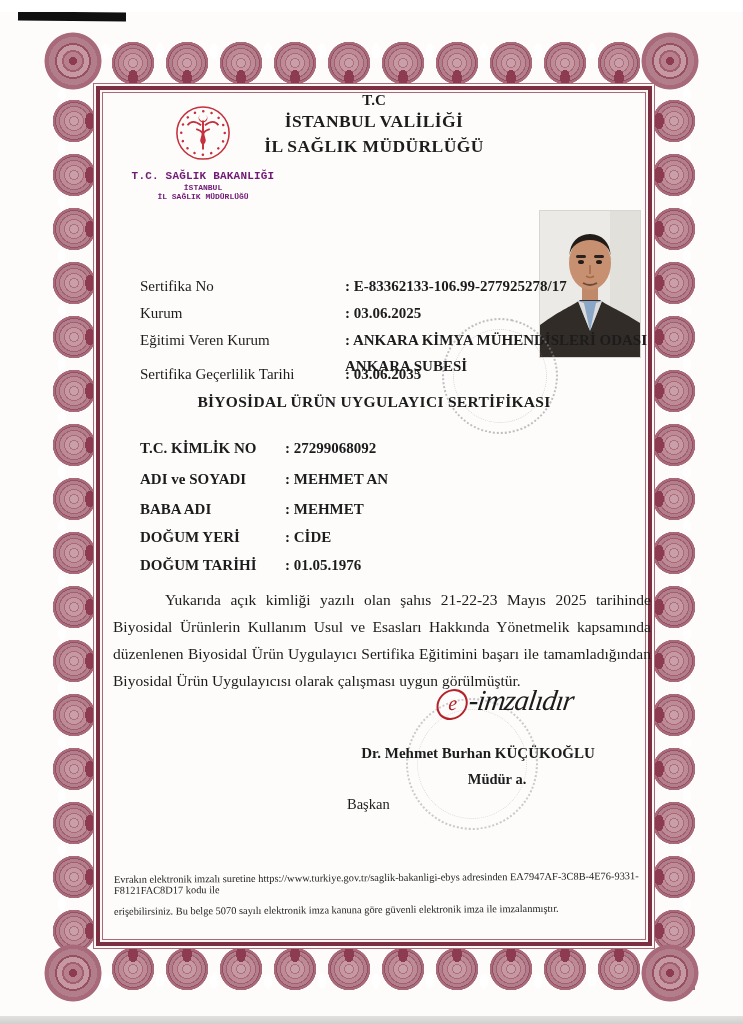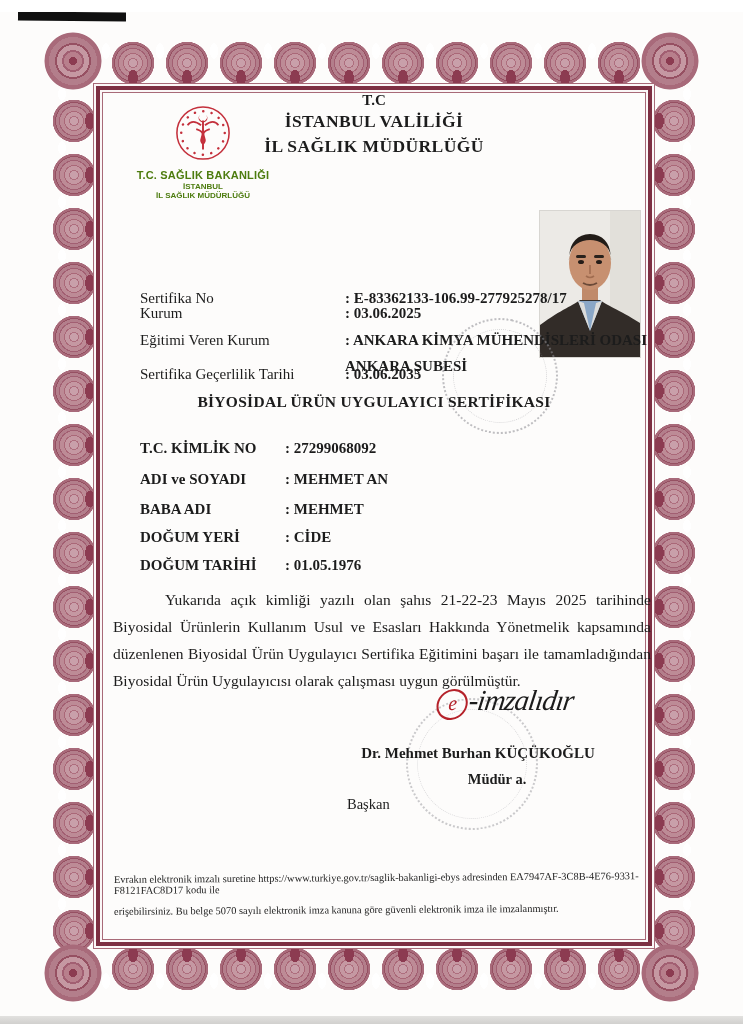--- a/index.html
+++ b/index.html
@@ -69,21 +69,21 @@
   .frame{position:absolute;left:96px;top:74px;width:548px;height:852px;
     border:4px solid #7d2f42;
     box-shadow:0 0 0 2px #fbf7f7, 0 0 0 3px #a86a78,
                inset 0 0 0 2px #fbf7f7, inset 0 0 0 3px #a86a78;}
   
   .hdr{position:absolute;left:96px;top:80px;width:556px;text-align:center;font-weight:bold;}
   .hdr .l1{font-size:15px;}
   .hdr .l2,.hdr .l3{font-size:17.5px;letter-spacing:.4px;line-height:25px;}
   
   .logo{position:absolute;left:128px;top:92px;width:150px;text-align:center;
-    font-family:Liberation Sans, sans-serif;color:#4d7c0f;}
+    font-family:Liberation Mono, monospace;color:#701a75;}
   .logo .org{font-size:11px;font-weight:bold;margin-top:3px;letter-spacing:.2px;}
   .logo .city{font-size:8px;font-weight:bold;margin-top:1px;}
   .logo .unit{font-size:8px;font-weight:bold;}
   
   .row{position:absolute;left:140px;width:520px;font-size:15px;line-height:26px;}
   .flabel{display:inline-block;width:205px;vertical-align:top;}
   .fvalue{display:inline-block;font-weight:bold;vertical-align:top;}
   .fvalue span{display:block;}
   .prow .flabel{width:145px;font-weight:bold;}
   
@@ -171,21 +171,21 @@
       <path d="M29 50 C27 22 73 22 71 50 C71 32 64 24 50 23 C36 24 29 32 29 50 Z" fill="#221c18"></path>
       <rect x="36" y="44" width="10" height="3" rx="1.5" fill="#2a221c"></rect>
       <rect x="54" y="44" width="10" height="3" rx="1.5" fill="#2a221c"></rect>
       <ellipse cx="41" cy="51" rx="3" ry="2" fill="#241c18"></ellipse>
       <ellipse cx="59" cy="51" rx="3" ry="2" fill="#241c18"></ellipse>
       <path d="M50 54 L50 63 M46 65 Q50 68 54 65" fill="none" stroke="#a06c50" stroke-width="1.6"></path>
       <path d="M43 72 Q50 76 57 72" fill="none" stroke="#6b4a38" stroke-width="2"></path>
     </svg>
   </div>
 
-  <div class="row" style="top:273px">
+  <div class="row" style="top:261px">
     <span class="flabel">Sertifika No</span><span class="fvalue">: E-83362133-106.99-277925278/17</span>
   </div>
   <div class="row" style="top:288px">
     <span class="flabel">Kurum</span><span class="fvalue">: 03.06.2025</span>
   </div>
   <div class="row" style="top:315px">
     <span class="flabel">Eğitimi Veren Kurum</span><span class="fvalue"><span>: ANKARA KİMYA MÜHENDİSLERİ ODASI</span><span>ANKARA ŞUBESİ</span></span>
   </div>
   <div class="row" style="top:349px">
     <span class="flabel">Sertifika Geçerlilik Tarihi</span><span class="fvalue">: 03.06.2035</span>

